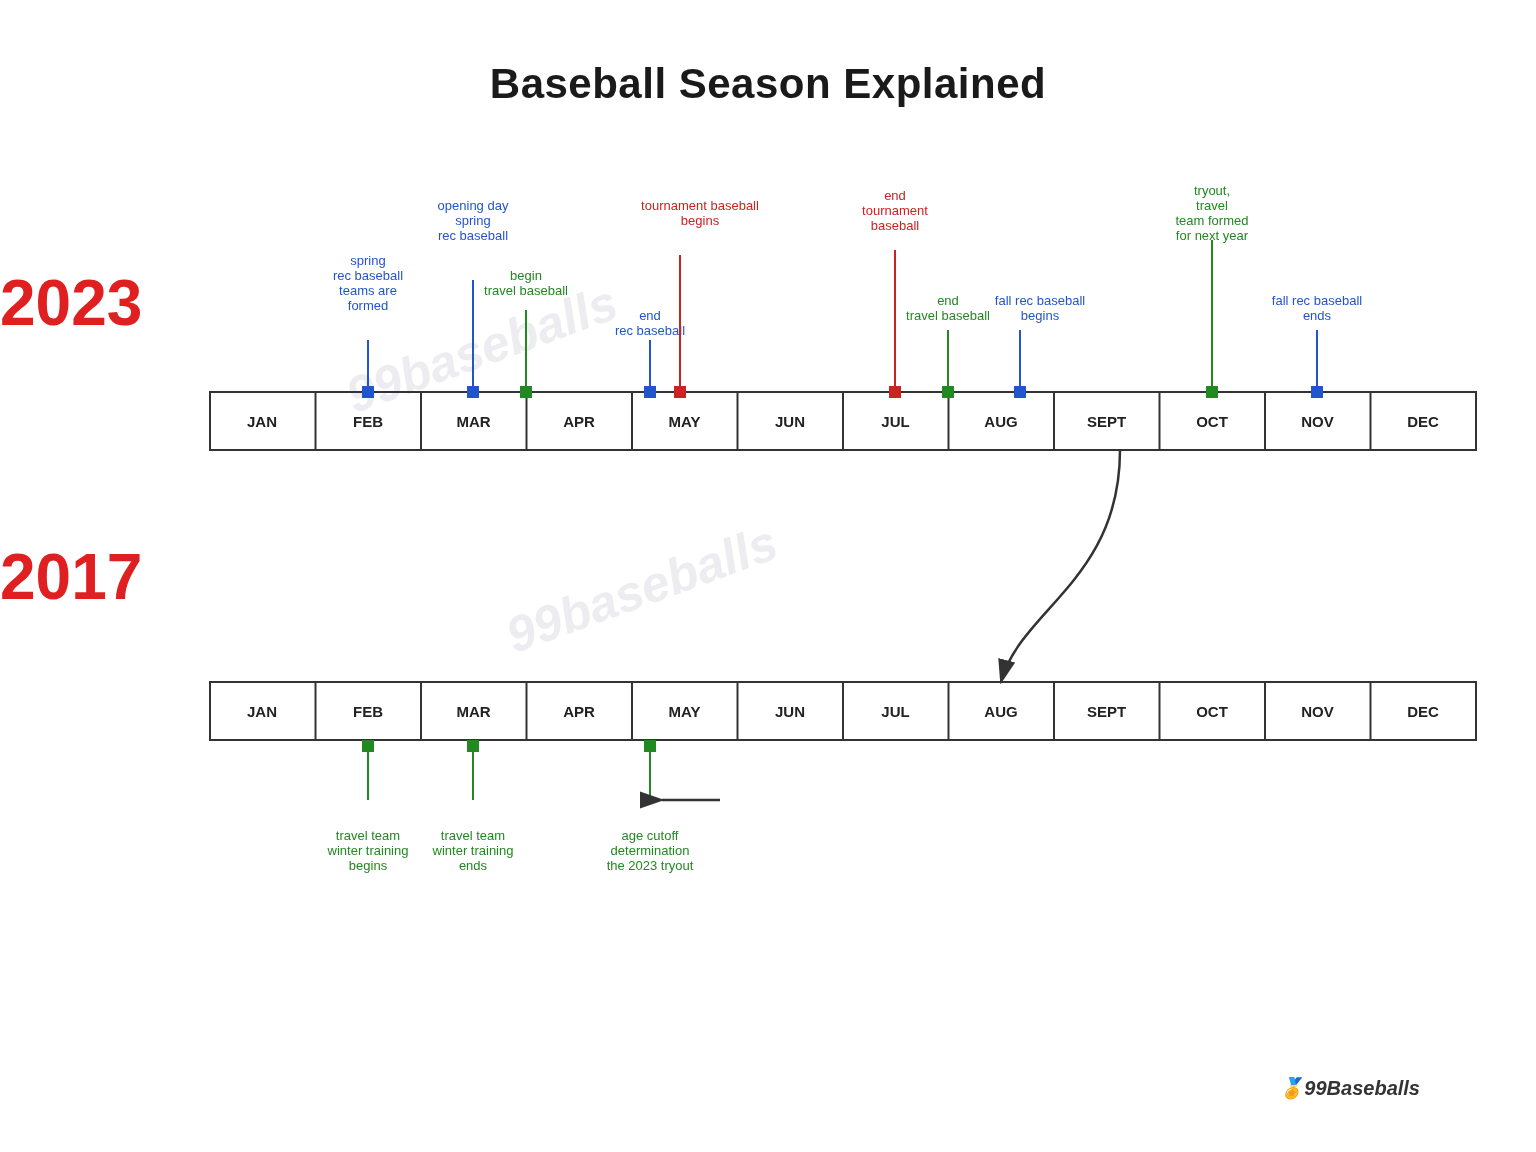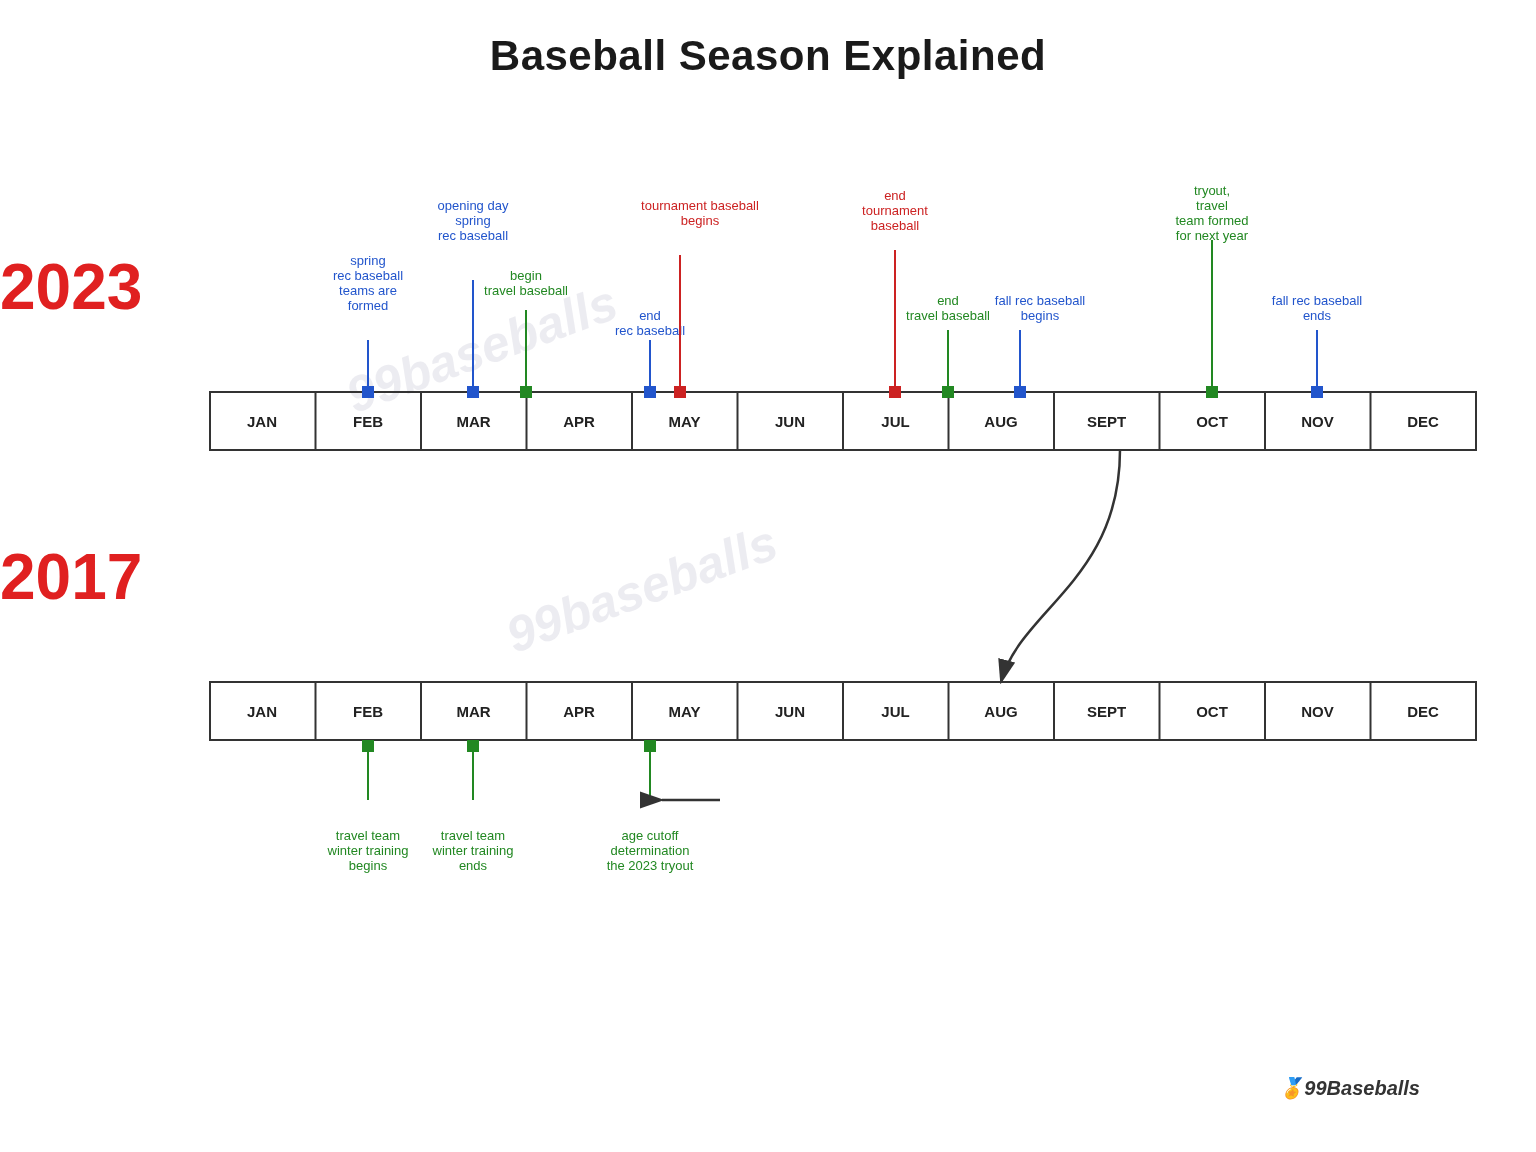--- a/index.html
+++ b/index.html
@@ -10,35 +10,35 @@
       font-family: Arial, sans-serif;
       position: relative;
       overflow: hidden;
     }
 
     .page-title {
       text-align: center;
       font-size: 42px;
       font-weight: 900;
       color: #1a1a1a;
-      padding-top: 32px;
+      padding-top: 60px;
       letter-spacing: 0.5px;
     }
 
     
     .year-label {
       position: absolute;
       font-size: 64px;
       font-weight: 900;
       color: #e02020;
     }
 
     .year-label-2023 {
       left: 0;
-      top: 250px;
+      top: 266px;
     }
 
     .year-label-2024 {
       left: 0;
       top: 540px;
     }
 
     
     .watermark {
       position: absolute;

